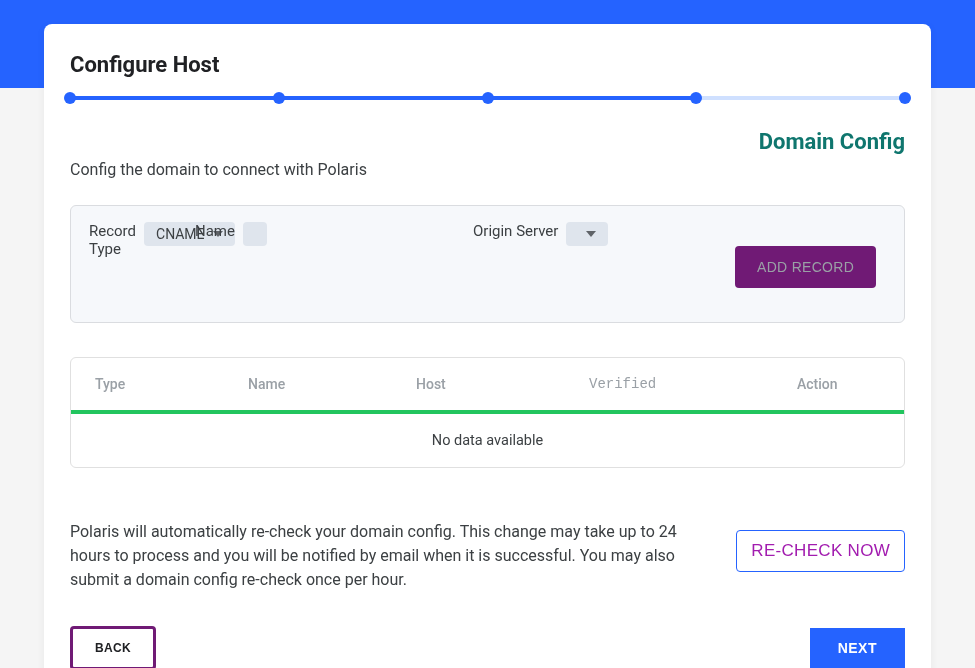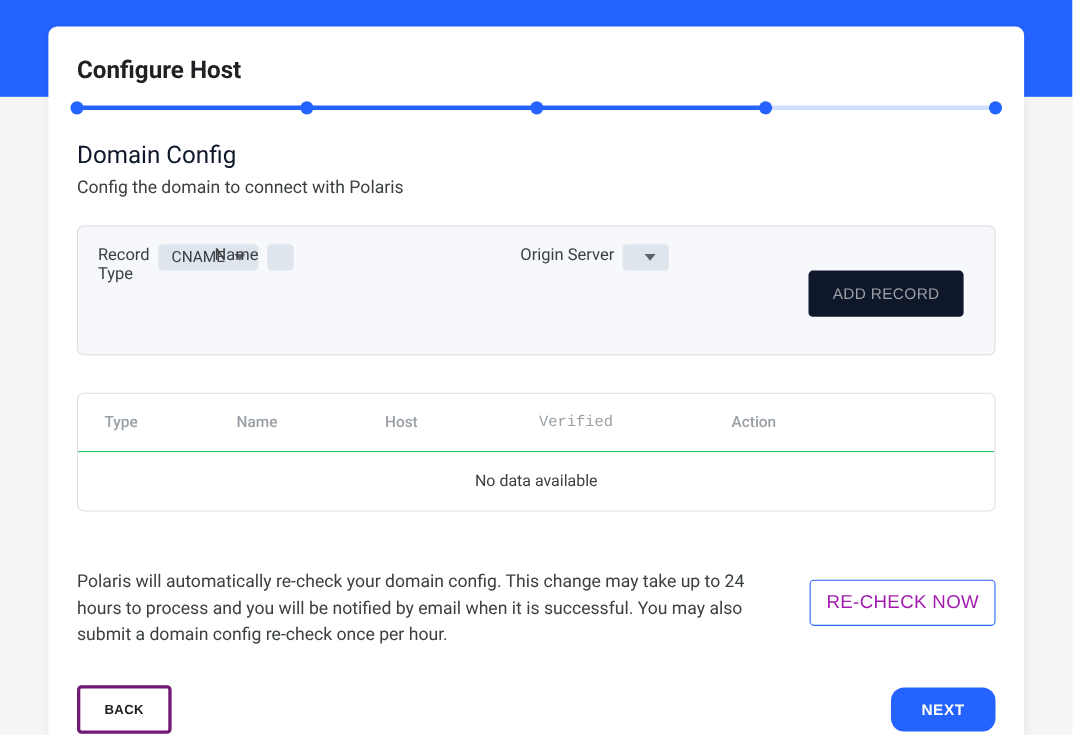--- a/index.html
+++ b/index.html
@@ -53,23 +53,24 @@
       position: absolute;
       top: 50%;
       width: 12px;
       height: 12px;
       background: #2563ff;
       border-radius: 50%;
       transform: translate(-50%, -50%);
     }
     .section-title {
       font-size: 22px;
-      font-weight: 400;
-      color: #0f172a;
+      font-weight: 700;
+      color: #0f766e;
       margin-bottom: 6px;
+      text-align: right;
     }
     .section-sub {
       font-size: 16px;
       color: #3c4043;
       margin-bottom: 26px;
     }
     
     .record-form {
       background: #f6f8fb;
       border: 1px solid #dadce0;
@@ -103,21 +104,21 @@
       gap: 8px;
     }
     .caret-down {
       width: 0; height: 0;
       border-left: 5px solid transparent;
       border-right: 5px solid transparent;
       border-top: 6px solid #5f6368;
     }
     .add-record-btn {
       height: 42px;
-      background: #0f172a;
+      background: #701a75;
       color: #9aa0a6;
       border-radius: 4px;
       display: inline-flex;
       align-items: center;
       justify-content: center;
       padding: 0 22px;
       font-size: 14px;
       font-weight: 500;
       letter-spacing: 0.3px;
       cursor: default;
@@ -126,21 +127,22 @@
     
     .table-wrap {
       border: 1px solid #e0e0e0;
       border-radius: 6px;
       overflow: hidden;
       margin-bottom: 52px;
     }
     .thead {
       display: flex;
       padding: 18px 24px;
-      border-bottom: 1px solid #22c55e;
+      border-bottom: 4px solid #22c55e;
+      gap: 33px;
     }
     .th {
       font-size: 14px;
       color: #9aa0a6;
       font-weight: 500;
     }
     .th-type   { flex: 0 0 120px; }
     .th-name   { flex: 0 0 135px; }
     .th-host   { flex: 0 0 140px; }
     .th-verified{flex: 0 0 175px; font-family: Liberation Mono, monospace; }
@@ -191,21 +193,21 @@
       font-size: 12px;
       font-weight: 600;
       color: #202124;
       letter-spacing: 0.3px;
       cursor: pointer;
     }
     .next-btn {
       background: #2563ff;
       color: #fff;
       border: none;
-      border-radius: 12px;
+      border-radius: 0;
       padding: 12px 28px;
       font-size: 14px;
       font-weight: 600;
       letter-spacing: 0.5px;
       cursor: pointer;
     }
   </style>
 </head>
 <body>
 

